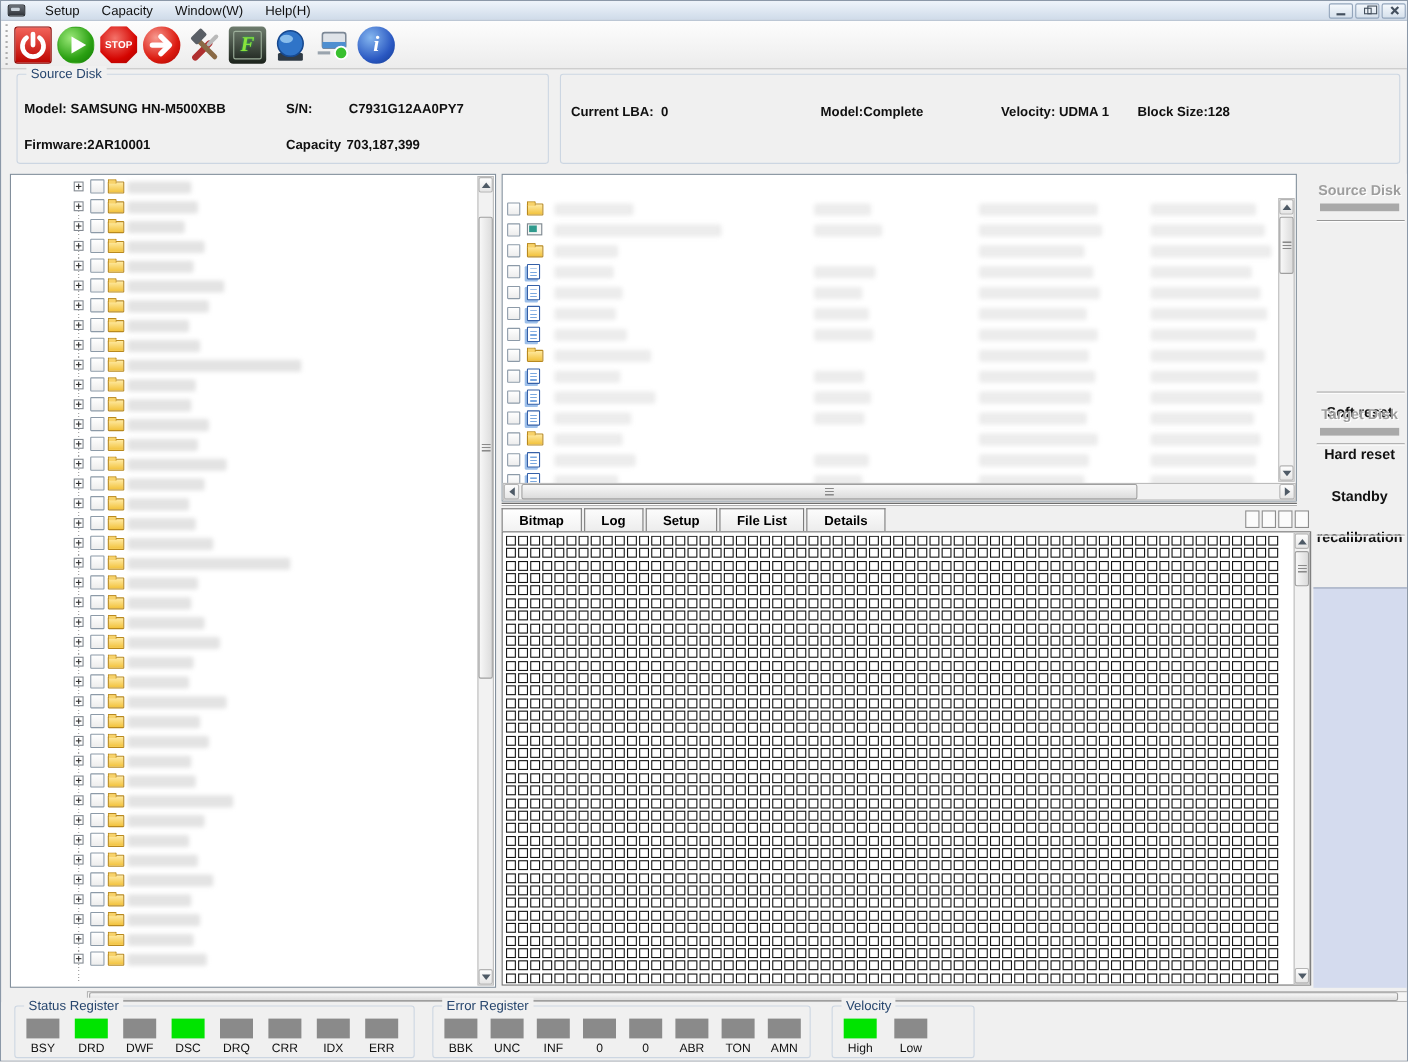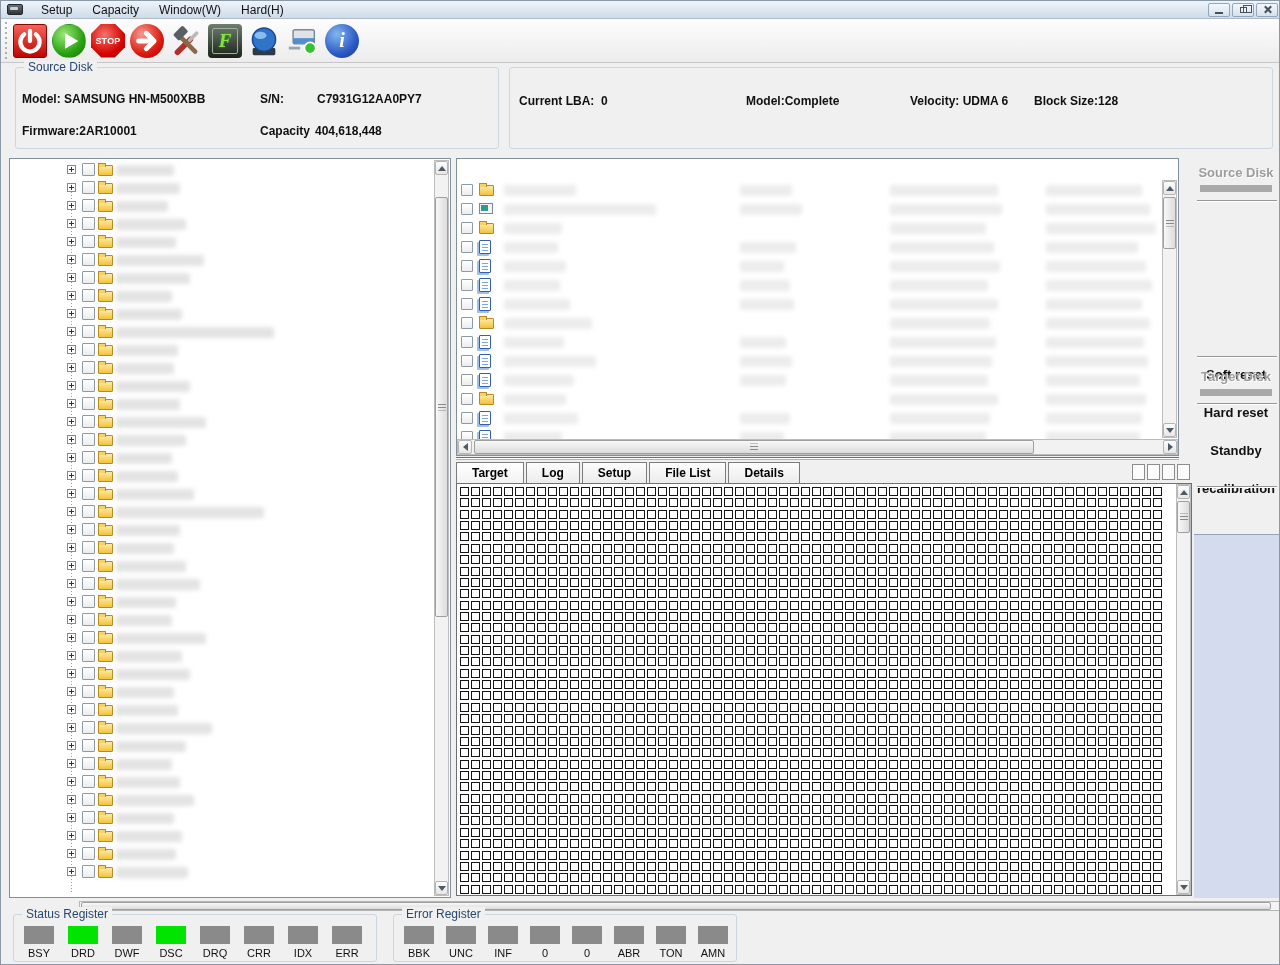--- a/index.html
+++ b/index.html
@@ -137,21 +137,21 @@
 <body>
 
 <div class="win">
 
   <div class="titlebar">
     <span class="appicon"></span>
     <nav id="menubar" style="display:flex">
         <span class="menu-item">Setup</span>
         <span class="menu-item">Capacity</span>
         <span class="menu-item">Window(W)</span>
-        <span class="menu-item">Hard(H)</span>
+        <span class="menu-item">Help(H)</span>
       </nav>
     <div class="wctrl">
       <span class="wbtn">
           <span class="g-min"></span>
         </span>
       <span class="wbtn">
           <span class="g-rest"></span>
         </span>
       <span class="wbtn">
           <span class="g-close"></span>
@@ -219,34 +219,34 @@
     <span class="inf" style="left:6px;top:24px">
       <span>Model:</span>
       <span>SAMSUNG HN-M500XBB</span>
     </span>
     <span class="inf" style="left:244px;top:24px">S/N:</span>
     <span class="inf" style="left:301px;top:24px">C7931G12AA0PY7</span>
     <span class="inf" style="left:6px;top:56px">
       <span>Firmware:</span><span>2AR10001</span>
     </span>
     <span class="inf" style="left:244px;top:56px">Capacity</span>
-    <span class="inf" style="left:299px;top:56px">404,618,448</span>
+    <span class="inf" style="left:299px;top:56px">703,187,399</span>
   </div>
 
   <div class="groupbox" style="left:508px;top:66px;width:764px;height:82px">
     <span class="inf" style="left:9px;top:26px">
       <span>Current LBA:</span>&nbsp;
       <span>0</span>
     </span>
     <span class="inf" style="left:236px;top:26px">
       <span>Model:</span><span>Complete</span>
     </span>
     <span class="inf" style="left:400px;top:26px">
       <span>Velocity:</span>
-      <span>UDMA 6</span>
+      <span>UDMA 1</span>
     </span>
     <span class="inf" style="left:524px;top:26px">
       <span>Block Size:</span><span>128</span>
     </span>
   </div>
 
   <div class="tree-panel">
     <div id="tree-rows">
       <div class="trunk"></div>
         <div class="tree-row">
@@ -631,21 +631,21 @@
         </span>
       <span class="sb-thumb h grip3" style="left:16px;top:0px;width:560px;height:14px"></span>
       <span class="sbtn" style="left:705px;top:0px;width:14px;height:14px">
           <span class="tri right"></span>
         </span>
     </div>
   </div>
 
   <div class="splitter"></div>
   <div class="tabbar" id="tabbar">
-      <div class="tab active">Target</div>
+      <div class="tab active">Bitmap</div>
       <div class="tab">Log</div>
       <div class="tab">Setup</div>
       <div class="tab">File List</div>
       <div class="tab">Details</div>
       <span class="tabbox" style="right: 47px;"></span>
       <span class="tabbox" style="right: 32px;"></span>
       <span class="tabbox" style="right: 17px;"></span>
       <span class="tabbox" style="right: 2px;"></span>
     </div>
 
@@ -3062,15 +3062,28 @@
           <div class="ind">
             <span class="ind-box" style="background: rgb(138, 138, 138);"></span>
             <span class="ind-label">TON</span>
           </div>
           <div class="ind">
             <span class="ind-box" style="background: rgb(138, 138, 138);"></span>
             <span class="ind-label">AMN</span>
           </div>
         </div>
     </div>
+    <div class="bp-box" style="left:755px;top:3px;width:130px">
+      <span class="legend">Velocity</span>
+      <div class="ind-row" id="velocity-inds" style="gap:16px">
+          <div class="ind">
+            <span class="ind-box" style="background: rgb(0, 228, 0);"></span>
+            <span class="ind-label">High</span>
+          </div>
+          <div class="ind">
+            <span class="ind-box" style="background: rgb(138, 138, 138);"></span>
+            <span class="ind-label">Low</span>
+          </div>
+        </div>
+    </div>
   </div>
 
 </div>
 
 </body></html>

